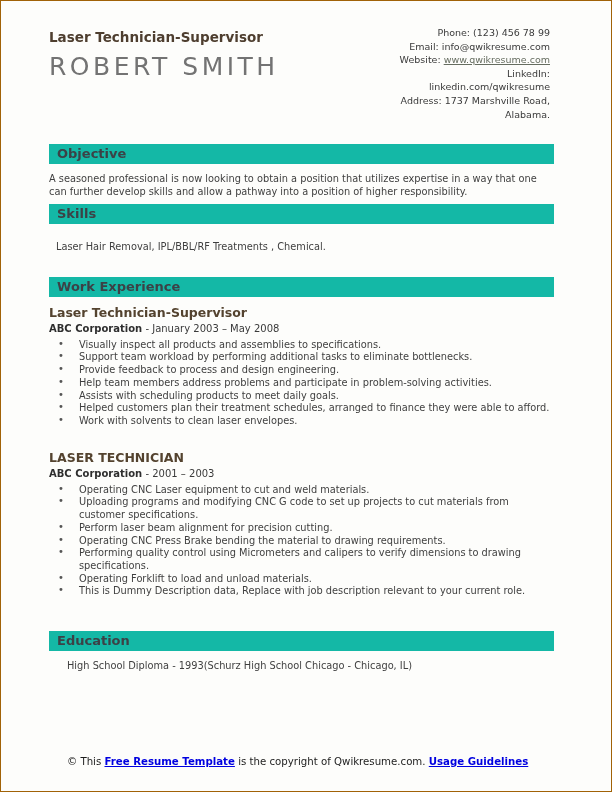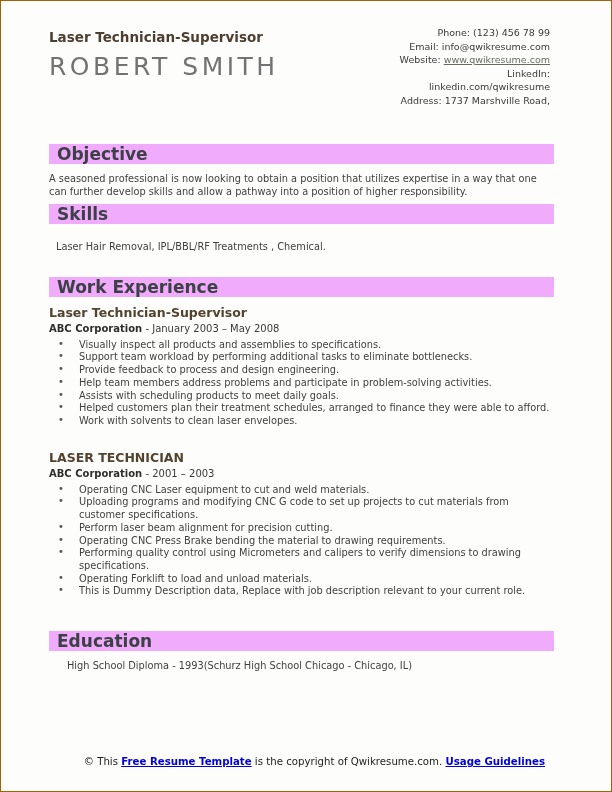--- a/index.html
+++ b/index.html
@@ -44,23 +44,23 @@
     white-space: nowrap;
   }
   .contact a.website-link {
     color: #666d60;
     text-decoration: underline;
   }
 
   
   .content { padding: 0 57px 0 48px; }
   .section-bar {
-    background: #f0abfc;
+    background: #14b8a6;
     color: #3c4146;
-    font-size: 17px;
+    font-size: 13px;
     font-weight: bold;
     line-height: 14px;
     padding: 3px 10px 3px 8px;
   }
   .objective-bar { margin-top: 0; }
   .body-text {
     font-size: 9.8px;
     line-height: 12.6px;
     color: #3f3f3f;
   }
@@ -108,21 +108,21 @@
 
   .education-bar { margin-top: 33px; }
   .education-text { margin-top: 9px; padding-left: 18px; }
 
   
   .footer {
     position: absolute;
     left: 0;
     right: 0;
     top: 754px;
-    text-align: right;
+    text-align: left;
     font-size: 10.2px;
     line-height: 14px;
     color: #1c1c1c;
   }
   .footer-inner { max-width: 478px; margin: 0 auto; }
   .footer a {
     color: #0000e0;
     font-weight: bold;
     text-decoration: underline;
   }
@@ -137,20 +137,21 @@
       <div class="top-job-title">Laser Technician-Supervisor</div>
       <div class="person-name">ROBERT SMITH</div>
     </div>
     <div class="contact">
       <div>Phone: (123) 456 78 99</div>
       <div>Email: info@qwikresume.com</div>
       <div><span>Website: </span><a class="website-link" href="#">www.qwikresume.com</a></div>
       <div>LinkedIn:</div>
       <div>linkedin.com/qwikresume</div>
       <div>Address: 1737 Marshville Road,</div>
+      <div>Alabama.</div>
     </div>
   </div>
 
   <div class="content">
 
     <div class="section-bar objective-bar">Objective</div>
     <div class="body-text objective-text">A seasoned professional is now looking to obtain a position that utilizes expertise in a way that one can further develop skills and allow a pathway into a position of higher responsibility.</div>
 
     <div class="section-bar skills-bar">Skills</div>
     <div class="body-text skills-text">Laser Hair Removal, IPL/BBL/RF Treatments , Chemical.</div>

